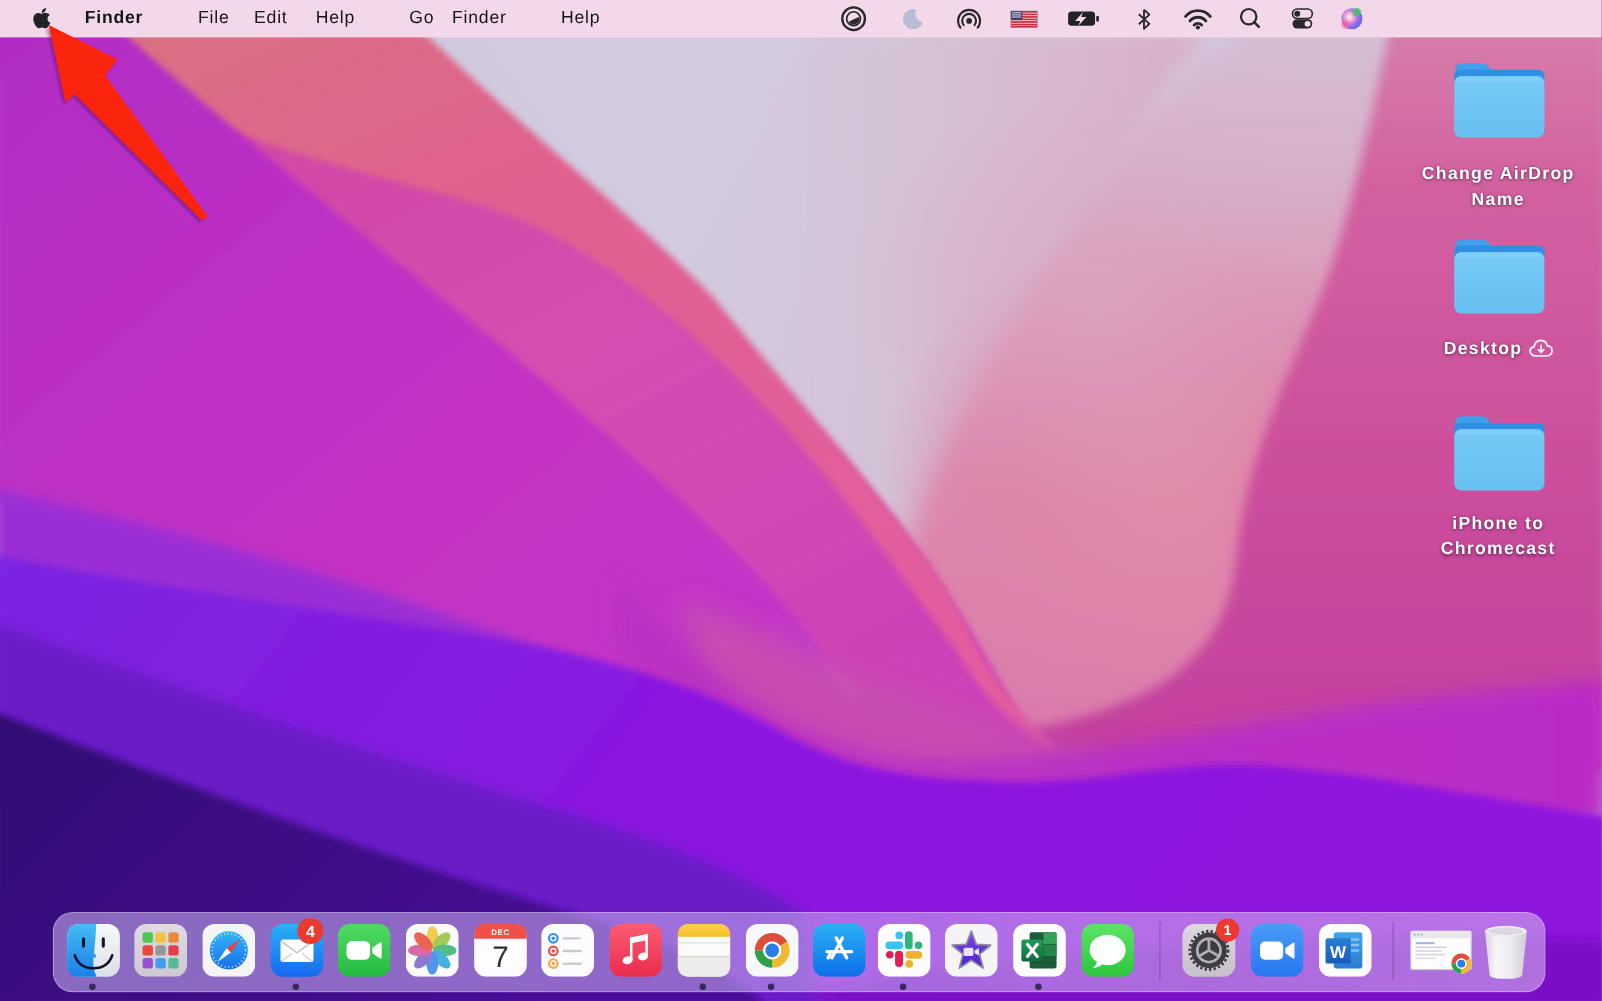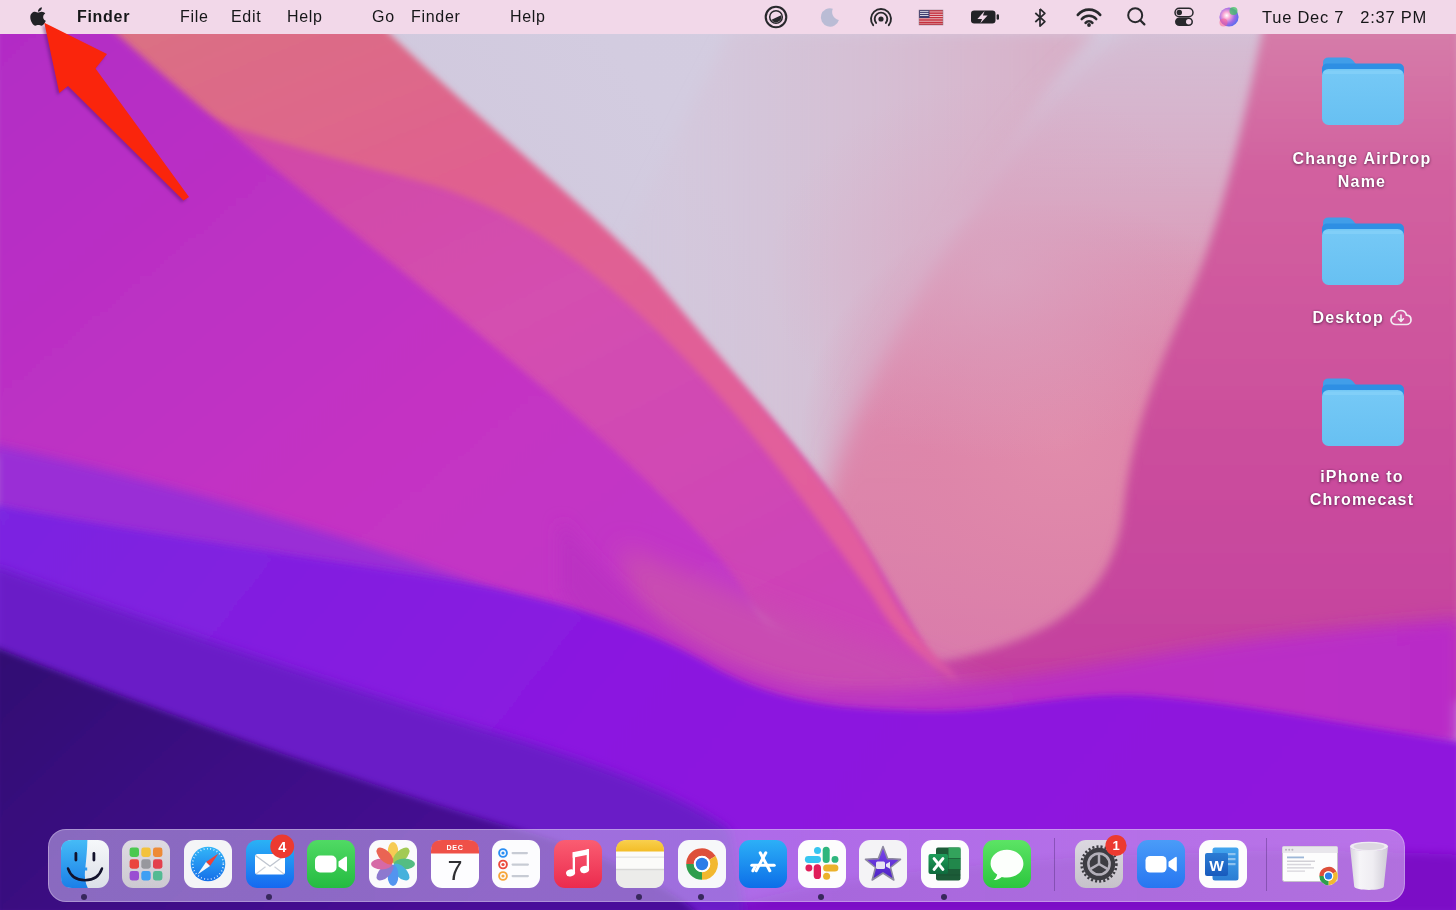--- a/index.html
+++ b/index.html
@@ -183,21 +183,20 @@
         <stop offset="0.25" stop-color="#f9a8d4"></stop>
         <stop offset="0.55" stop-color="#a06ae8"></stop>
         <stop offset="1" stop-color="#2f6df0"></stop>
       </radialGradient>
     </defs>
     <circle cx="0" cy="0" r="9.6" fill="url(#siriG)"></circle>
     <circle cx="4.5" cy="-6" r="4" fill="#3fc463" opacity="0.75"></circle>
     <circle cx="-5.5" cy="5.5" r="4" fill="#ff5f8f" opacity="0.55"></circle>
   </g>
 </svg>
-<div class="mi" style="left:1262px;font-size:16.5px;letter-spacing:0.75px;">Tue Dec 7&nbsp;&nbsp;&nbsp;2:37 PM</div>
 
 <svg id="arrow" width="260" height="240" viewBox="0 0 260 240">
   <polygon points="44.3,22.7 107,54 95.5,68.5 189,197 183.5,200.5 68,86 59.3,93" fill="#fa250c" style="filter:drop-shadow(-1.5px 2px 1.5px rgba(80,15,110,0.45))"></polygon>
 </svg>
 
 <div id="folders">
 <svg style="position:absolute;left:0;top:0;width:0;height:0">
         <defs>
   <linearGradient id="foldBody" x1="0" y1="0" x2="0" y2="1">
     <stop offset="0" stop-color="#76c9f6"></stop>

